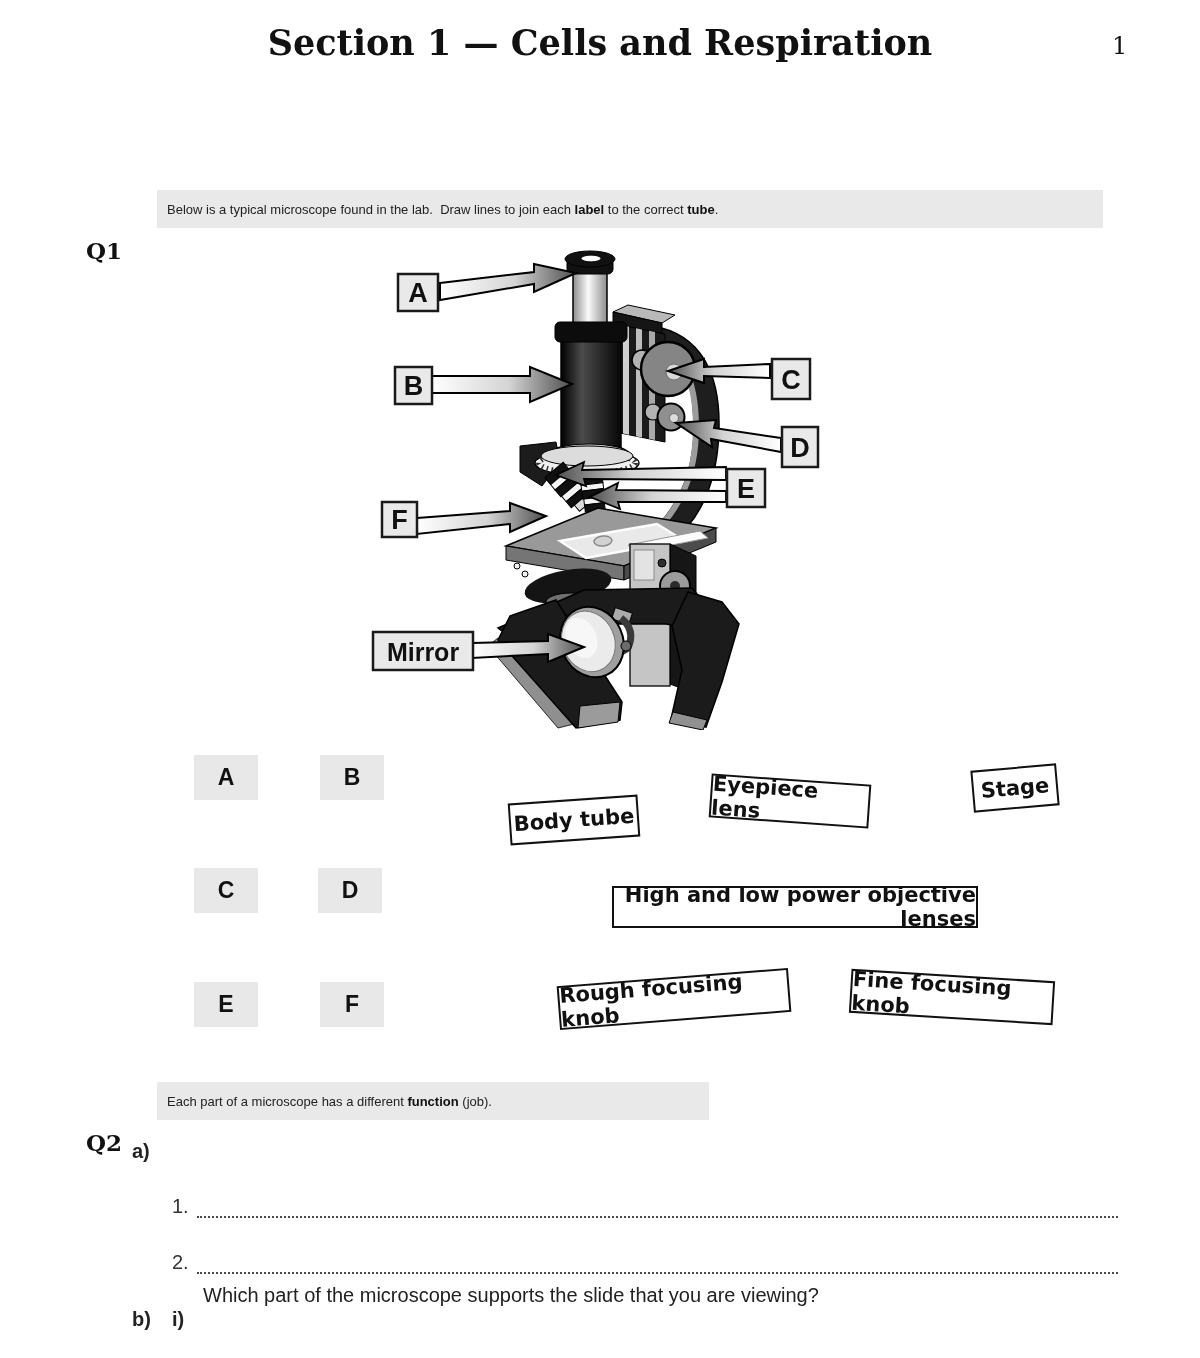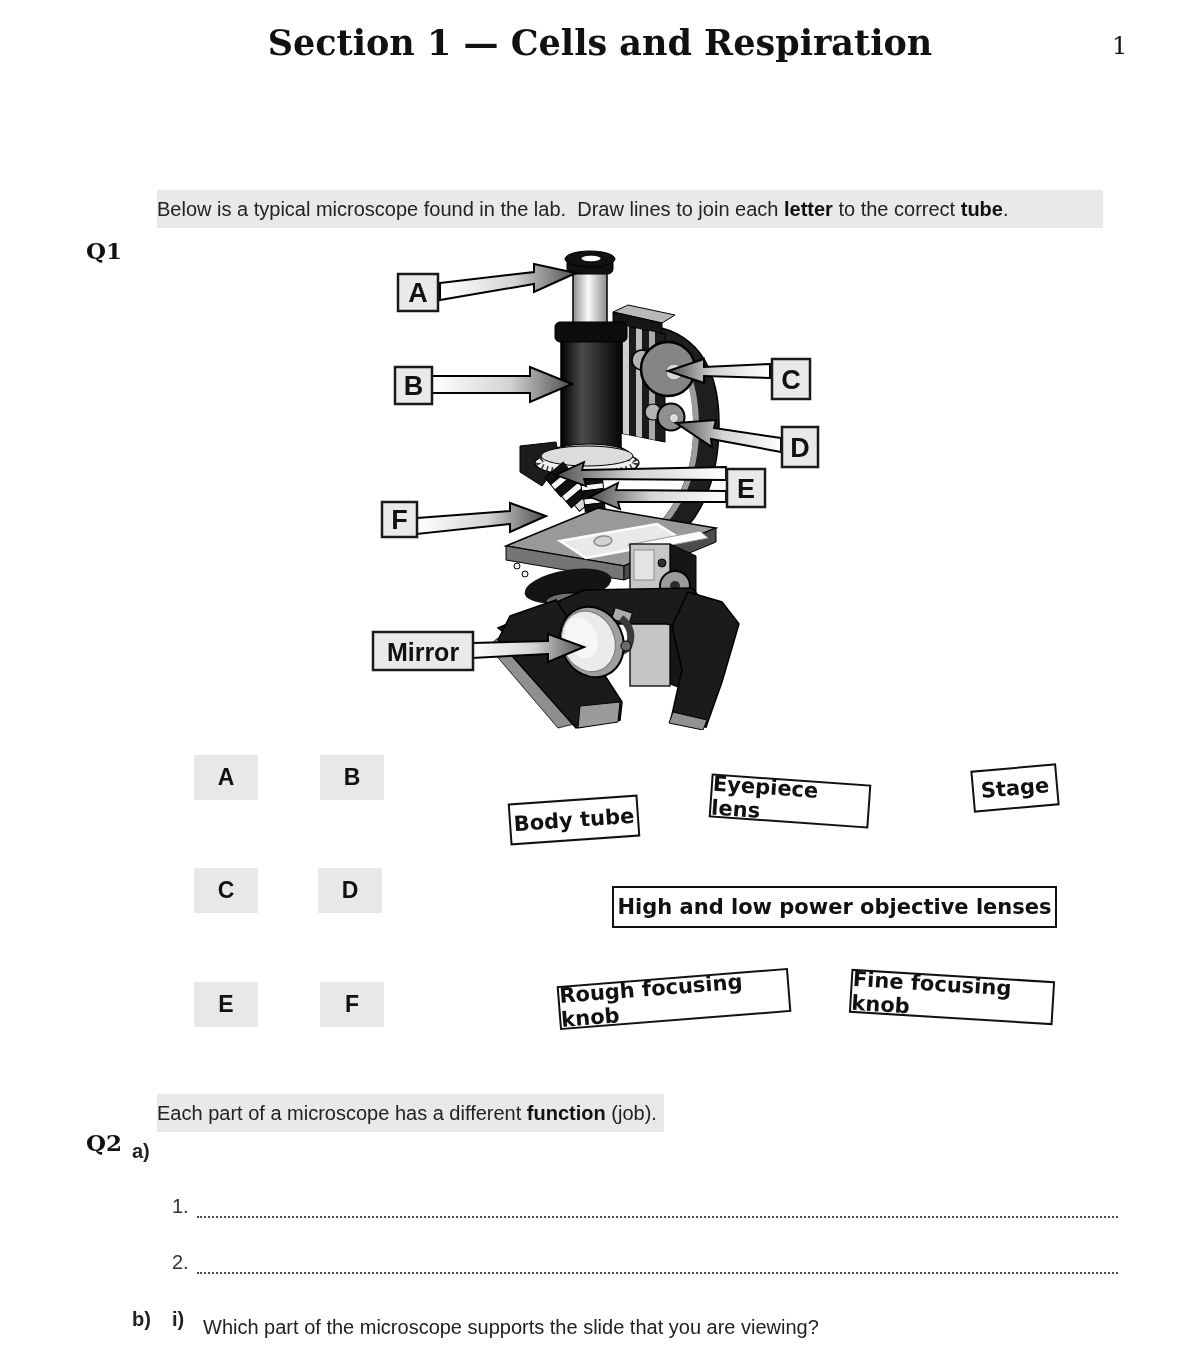--- a/index.html
+++ b/index.html
@@ -7,22 +7,22 @@
         font-family:"Liberation Sans",sans-serif;color:#1c1c1c;}
   .abs{position:absolute;}
   .slab{font-family:"DejaVu Serif","Liberation Serif",serif;}
   .hl{background:#e9e9e9;}
   .section-title{top:22px;left:0;width:1200px;text-align:center;font-size:35px;font-weight:700;color:#111;}
   .page-num{top:32px;left:1112px;font-size:24px;color:#111;}
   .title-box{top:80px;left:67px;width:1064px;height:69px;background:#e9e9e9;border:2px solid #4a4a4a;
              display:flex;align-items:center;justify-content:center;}
   .title-box span{font-size:43px;font-weight:800;letter-spacing:1px;color:#111;}
   .qnum{font-size:23px;font-weight:700;color:#111;margin-top:41px;}
-  .qbox{height:38px;display:flex;align-items:center;padding-left:0;box-sizing:border-box;
-        font-size:20px;color:#222;}
+  .qbox{height:38px;display:flex;align-items:center;padding-left:10px;box-sizing:border-box;
+        font-size:13px;color:#222;}
   .pre{white-space:pre-wrap;}
   .qtext{font-size:20px;color:#222;}
   b{color:#111;}
   
   .ltile{width:64px;height:45px;background:#e8e8e8;display:flex;align-items:center;justify-content:center;
          font-size:23px;font-weight:700;color:#111;}
   
   .tile{position:absolute;background:#fff;border:2px solid #111;display:flex;align-items:center;
         justify-content:center;font-family:"DejaVu Sans",sans-serif;font-size:21px;font-weight:700;color:#111;
         box-sizing:border-box;}
@@ -37,21 +37,21 @@
 <body>
 
 <div class="page">
 
   <div class="abs slab section-title">Section 1 — Cells and Respiration</div>
   <div class="abs slab page-num">1</div>
 
   <div class="abs slab qnum" style="left:86px;top:196px;">Q1</div>
   <div class="abs hl qbox" style="left:157px;top:190px;width:946px;">
     <span class="pre">Below is a typical microscope found in the lab.  Draw lines to join each </span>
-      <b class="pre">letter</b>
+      <b class="pre">label</b>
       <span class="pre"> to the correct </span>
       <b class="pre">tube</b>
       <span class="pre">.</span>
   </div>
 
   <svg class="abs" style="left:370px;top:250px;" width="460" height="480" viewBox="0 0 460 480">
     <defs>
       <linearGradient id="agR" x1="0" y1="0" x2="1" y2="0">
         <stop offset="0" stop-color="#ffffff"></stop>
           <stop offset="0.55" stop-color="#d4d4d4"></stop>
@@ -224,39 +224,39 @@
   <div class="abs ltile" style="left:194px;top:755px;">A</div>
   <div class="abs ltile" style="left:320px;top:755px;">B</div>
   <div class="abs ltile" style="left:194px;top:868px;">C</div>
   <div class="abs ltile" style="left:318px;top:868px;">D</div>
   <div class="abs ltile" style="left:194px;top:982px;">E</div>
   <div class="abs ltile" style="left:320px;top:982px;">F</div>
 
   <div class="tile" style="left:509px;top:799px;width:130px;height:42px;transform:rotate(-4deg);">Body tube</div>
   <div class="tile" style="left:710px;top:779px;width:160px;height:44px;transform:rotate(4deg);">Eyepiece lens</div>
   <div class="tile" style="left:972px;top:767px;width:86px;height:42px;transform:rotate(-5deg);">Stage</div>
-  <div class="tile" style="left:612px;top:886px;width:445px;height:42px;">High and low power objective lenses</div>
+  <div class="tile" style="left:612px;top:886px;width:366px;height:42px;text-align:right;">High and low power objective lenses</div>
   <div class="tile" style="left:558px;top:977px;width:232px;height:44px;transform:rotate(-4.5deg);">Rough focusing knob</div>
   <div class="tile" style="left:850px;top:975px;width:204px;height:44px;transform:rotate(3.5deg);">Fine focusing knob</div>
 
   <div class="abs slab qnum" style="left:86px;top:1088px;">Q2</div>
-  <div class="abs hl qbox" style="left:157px;top:1082px;width:507px;margin-top:12px;">
+  <div class="abs hl qbox" style="left:157px;top:1082px;width:552px;">
     <span class="pre">Each part of a microscope has a different </span>
       <b class="pre">function</b>
       <span class="pre"> (job).</span>
   </div>
 
   <div class="abs qtext" style="left:132px;top:1140px;font-weight:700;">a)</div>
 
   <div class="ansrow" style="left:172px;top:1194px;width:946px;">
     <span class="ansnum">1.</span>
     <div class="dotline" style="flex:1;"></div>
   </div>
   <div class="ansrow" style="left:172px;top:1250px;width:946px;">
     <span class="ansnum">2.</span>
     <div class="dotline" style="flex:1;"></div>
   </div>
 
   <div class="abs qtext" style="left:132px;top:1308px;font-weight:700;">b)</div>
   <div class="abs qtext" style="left:172px;top:1308px;font-weight:700;">i)</div>
-  <div class="abs qtext" style="left:203px;top:1316px;">Which part of the microscope supports the slide that you are viewing?</div>
+  <div class="abs qtext" style="left:203px;top:1284px;">Which part of the microscope supports the slide that you are viewing?</div>
 
 </div>
 
 </body></html>

